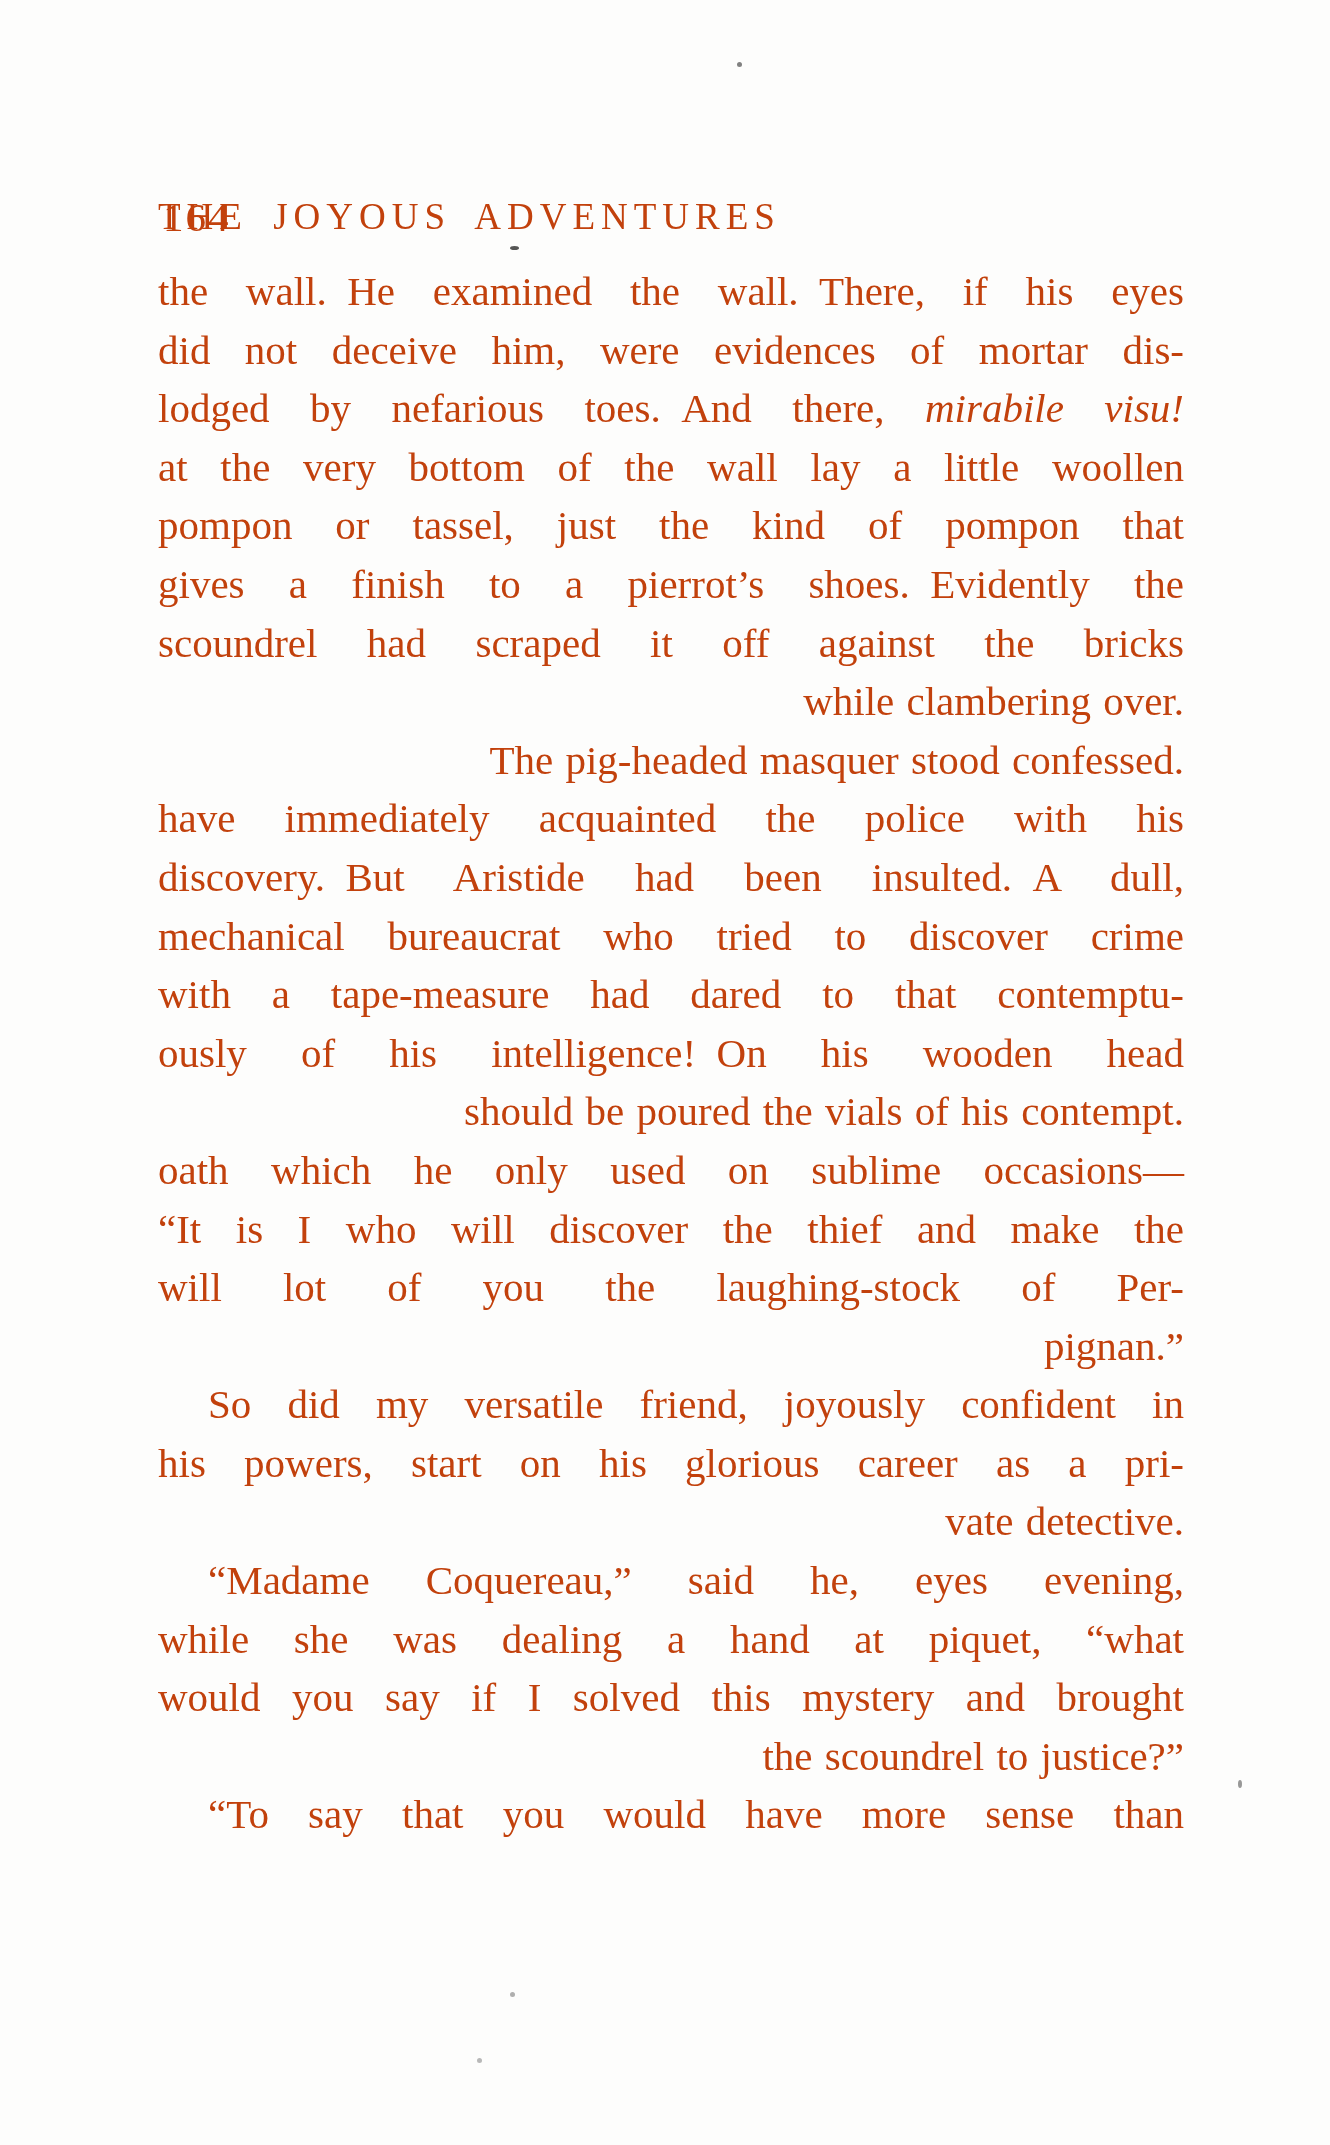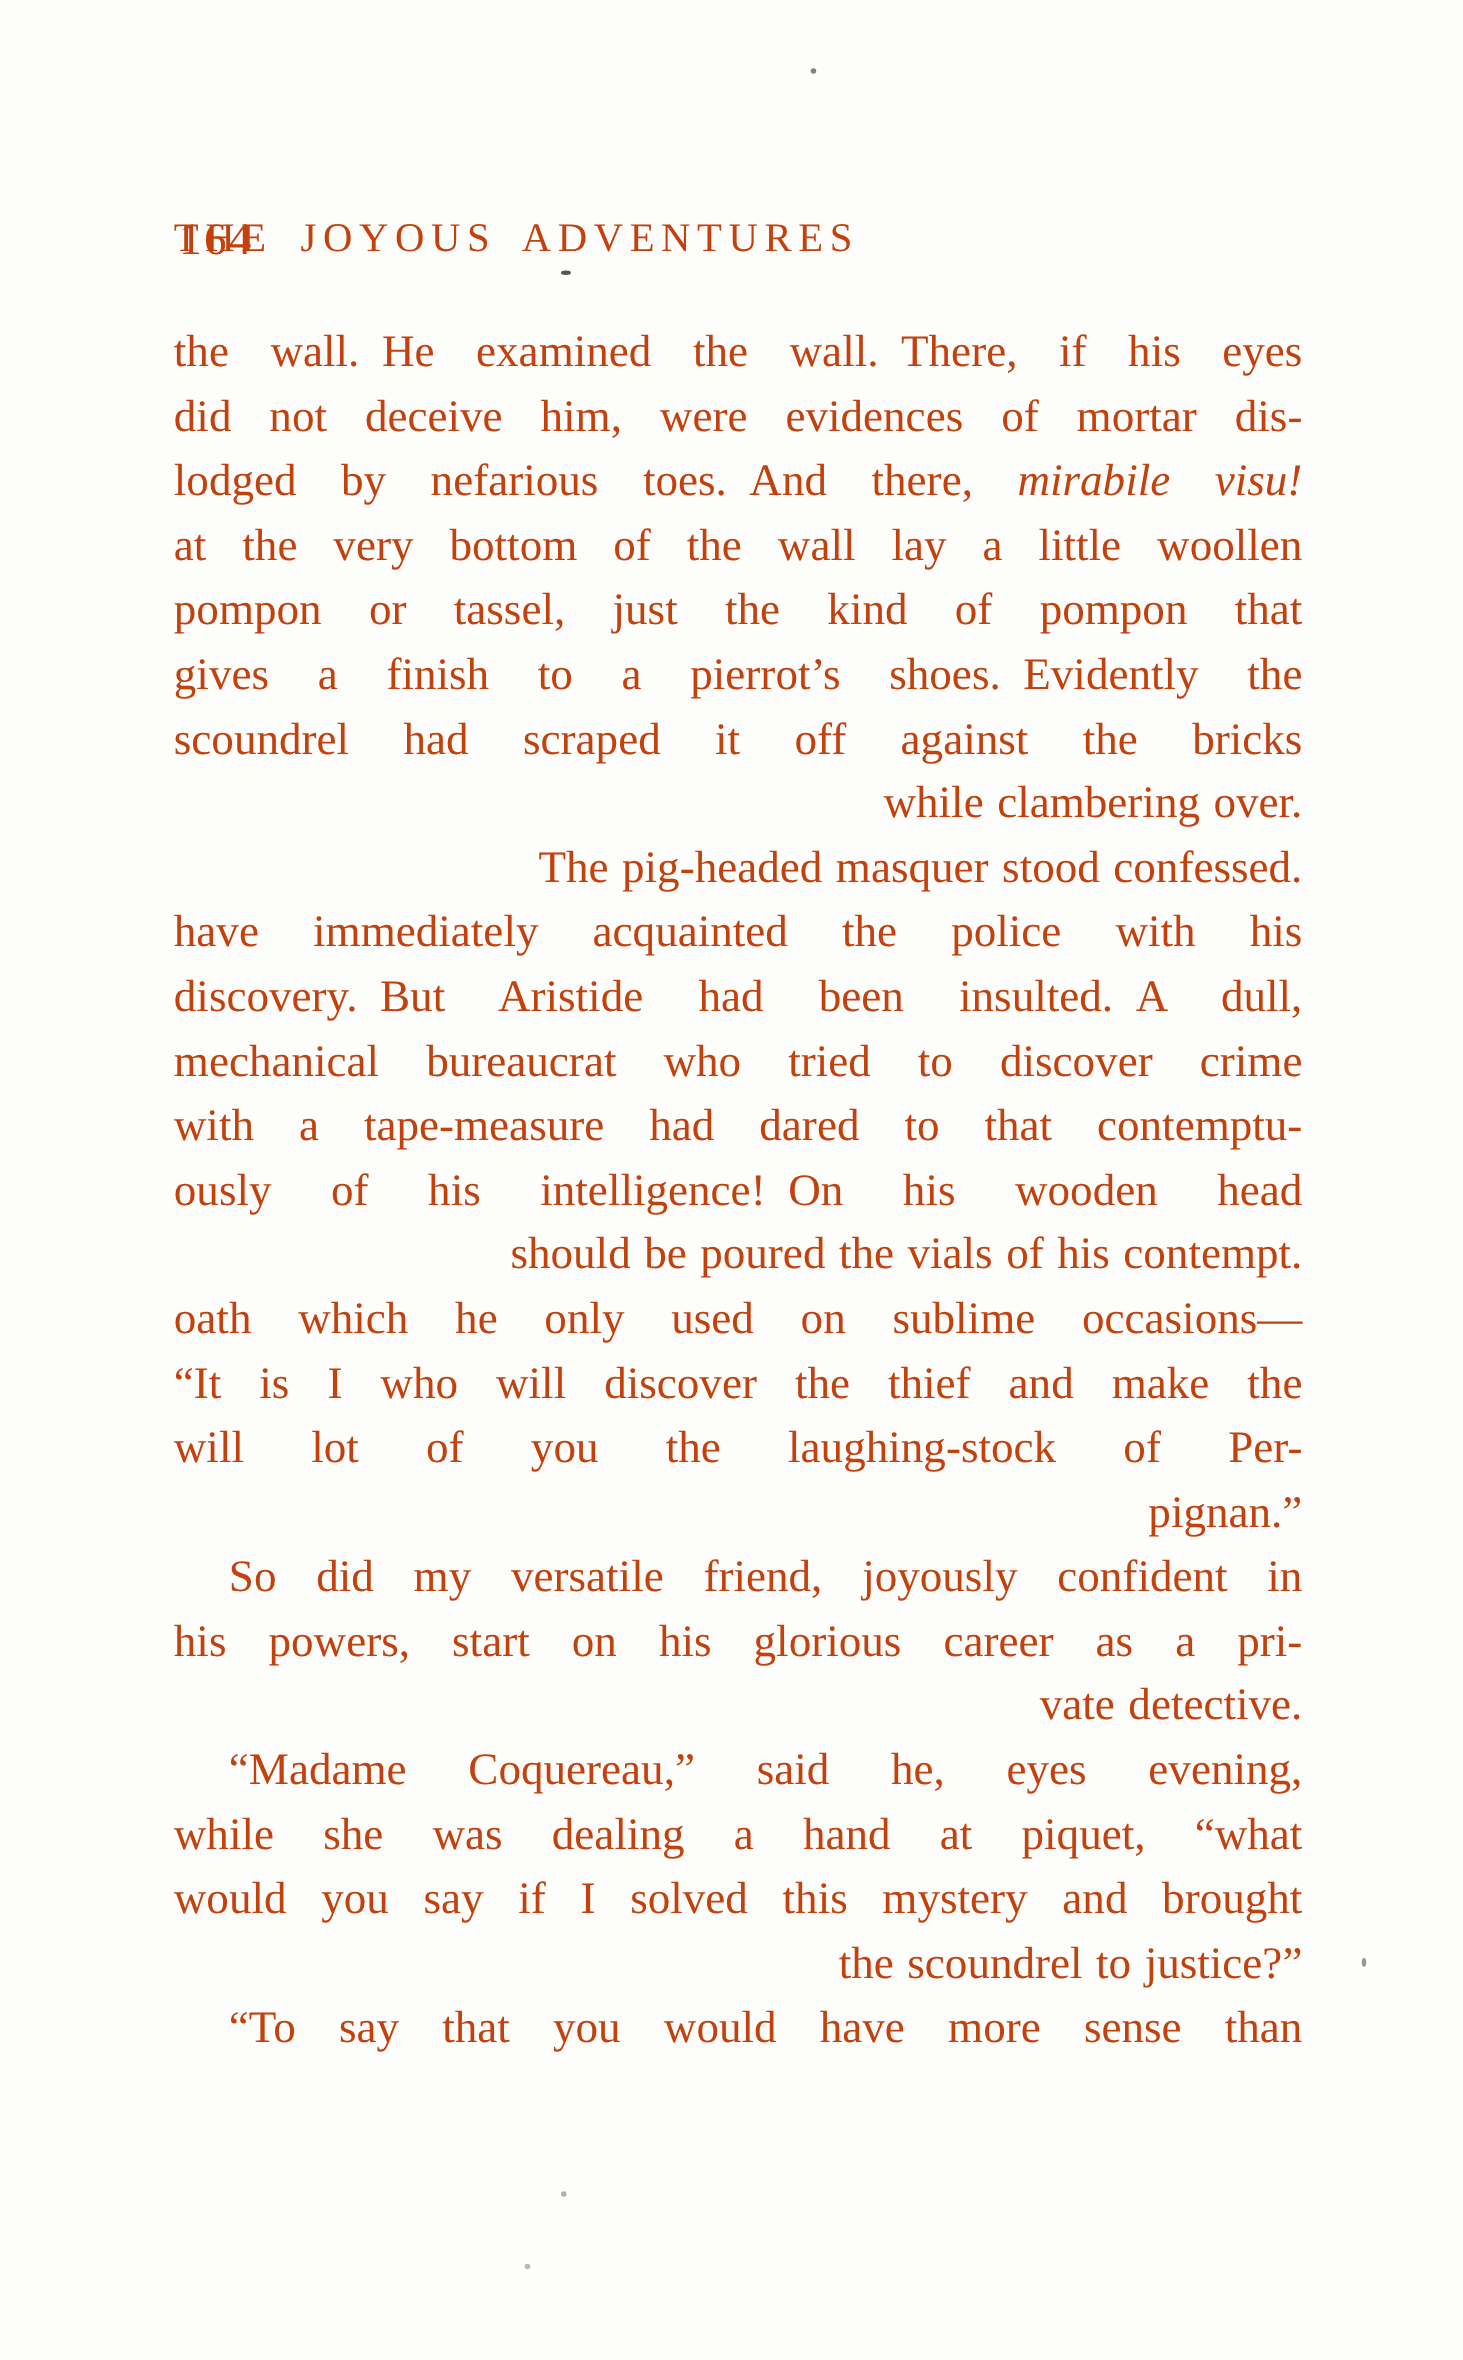--- a/index.html
+++ b/index.html
@@ -35,21 +35,20 @@
     word-spacing: 10px;
     white-space: nowrap;
   }
   .body-lines {
     position: absolute;
     left: 158px;
     top: 262px;
     width: 1026px;
     font-size: 41px;
     word-spacing: 2px;
-    margin-top: 28px;
   }
   .line {
     height: 58.6px;
     line-height: 58.6px;
     white-space: normal;
     overflow: visible;
   }
   .line.just { text-align: justify; text-align-last: justify; }
   .line.left { text-align: right; }
   .line.indent { padding-left: 50px; }

